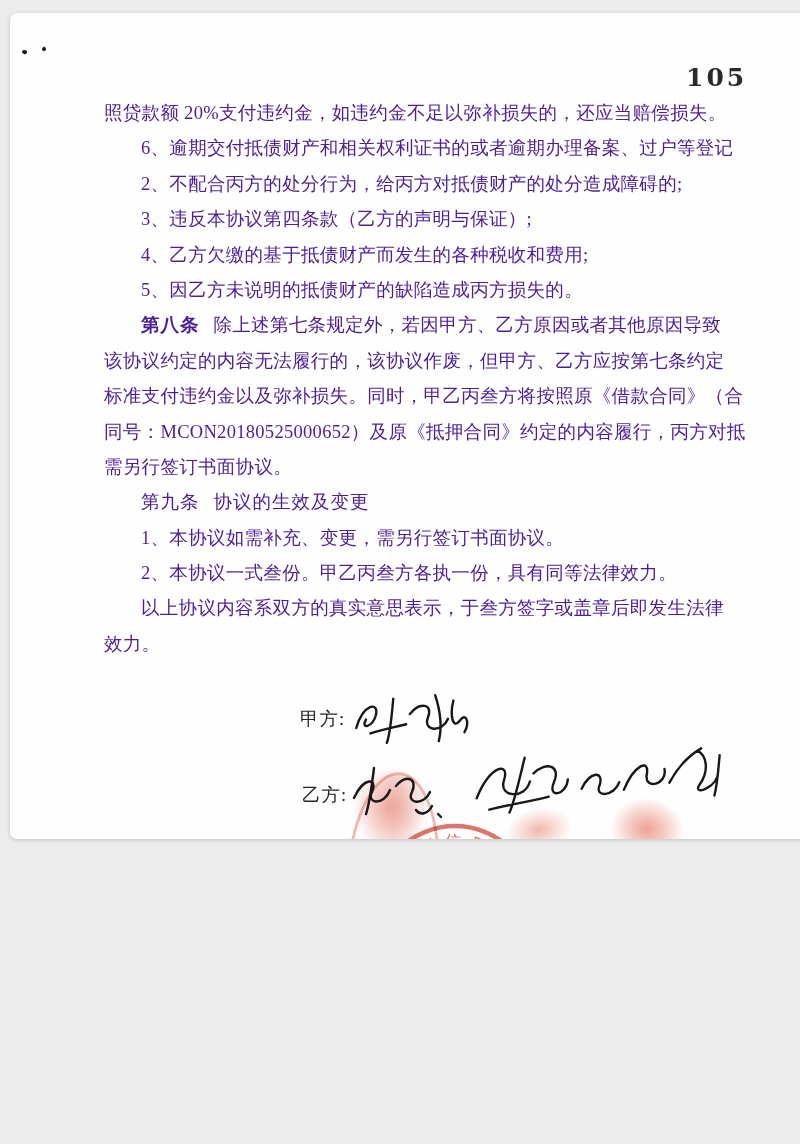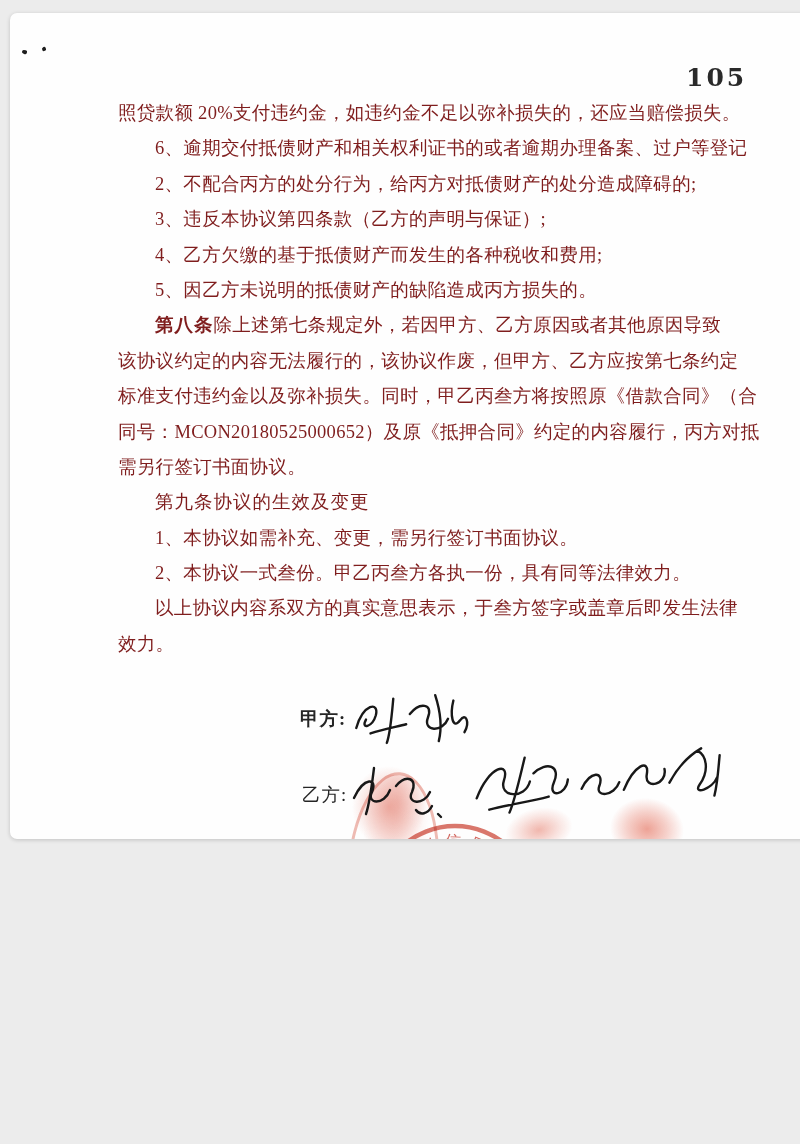--- a/index.html
+++ b/index.html
@@ -10,24 +10,24 @@
 
   .speck{position:absolute;width:5px;height:4px;background:#1e1e1e;border-radius:60% 40% 50% 50%;}
   .speck.s1{left:12px;top:37px;transform:rotate(20deg);}
   .speck.s2{left:32px;top:34px;width:4px;transform:rotate(-30deg);}
 
   .pageno-top{position:absolute;left:676px;top:50px;font-family:"DejaVu Serif",serif;
               font-size:25px;font-weight:600;letter-spacing:3px;color:#2a2a2a;}
   .pageno-bottom{position:absolute;left:0;right:0;top:1039px;text-align:center;
                  font-size:13px;color:#333;font-family:"DejaVu Sans",sans-serif;}
 
-  .body-text{position:absolute;left:108px;top:83px;width:640px;color:#7f1d1d;}
+  .body-text{position:absolute;left:94px;top:83px;width:640px;color:#4c1d95;}
   .bline{height:35.4px;line-height:35.4px;font-size:18.5px;white-space:nowrap;letter-spacing:.3px;}
   .bline.indent{padding-left:37px;}
-  .bline .lead{font-weight:700;letter-spacing:1px;}
+  .bline .lead{font-weight:700;margin-right:14px;letter-spacing:1px;}
   .bline.bold, .bline.bold span{font-weight:400;letter-spacing:1px;}
 
   .siglabel{position:absolute;font-size:18.5px;color:#252525;letter-spacing:1px;white-space:nowrap;}
   .hw-svg{position:absolute;overflow:visible;}
   .hw-svg path{fill:none;stroke:#181818;stroke-width:2.4;stroke-linecap:round;stroke-linejoin:round;}
 
   .agent-label{font-size:17px;}
 
   .date-row{position:absolute;left:287px;top:943px;display:flex;align-items:baseline;color:#252525;margin-top:32px;}
   .date-row .printed{font-size:18.5px;letter-spacing:1px;}
@@ -90,21 +90,21 @@
 
     <svg class="seal-svg red" viewBox="0 0 180 180">
       <circle cx="90" cy="90" r="79" fill="none" stroke="#cd4a3c" stroke-width="4.5" opacity="0.82"></circle>
       <path id="sealTextPath" d="M 38,122 A 60,60 0 1 1 142,122" fill="none"></path>
       <text font-size="16.5" fill="#c9443a" letter-spacing="6.5" opacity="0.88" font-family="Liberation Serif, serif">
         <textPath href="#sealTextPath">台安县农村信用合作联社</textPath>
       </text>
       <polygon opacity="0.7" fill="#cd4a3c" points="90,77 93.5,87.1 104.3,87.4 95.7,93.9 98.8,104.1 90,98 81.2,104.1 84.3,93.9 75.7,87.4 86.5,87.1"></polygon>
     </svg>
 
-    <div class="siglabel" style="left:290px;top:693px;font-weight:bold;">甲方:</div>
+    <div class="siglabel" style="left:290px;top:693px;">甲方:</div>
     <svg class="hw-svg" style="left:340px;top:675px;width:125px;height:62px;transform:rotate(-2deg);" viewBox="0 0 125 62">
       <path d="M6 38 C14 14 30 12 26 26 C22 38 10 40 16 30 M20 44 C34 40 48 38 56 36 M44 10 C42 26 40 44 36 54 M60 26 C70 14 84 16 78 30 C72 44 92 46 98 32 M86 8 C90 22 92 40 88 54 M104 14 C100 28 102 44 110 34 C116 26 120 36 114 46"></path>
     </svg>
 
     <div class="siglabel" style="left:292px;top:769px;">乙方:</div>
     <svg class="hw-svg" style="left:334px;top:743px;width:100px;height:68px;" viewBox="0 0 100 68">
       <path d="M10 42 C20 20 34 22 28 36 C22 48 40 50 46 34 M30 12 C28 28 26 46 22 58 M52 30 C62 18 74 22 68 36 C62 48 80 50 86 36 M88 50 C84 58 76 60 72 54 M94 58 l3 3"></path>
     </svg>
     <svg class="hw-svg" style="left:458px;top:735px;width:105px;height:72px;transform:rotate(-3deg);" viewBox="0 0 105 72">
       <path d="M8 48 C22 16 44 12 36 32 C30 48 56 52 62 34 M58 10 C52 30 46 52 40 64 M66 26 C80 14 94 20 86 36 C78 52 98 50 100 34 M20 60 C40 56 62 54 80 50"></path>

